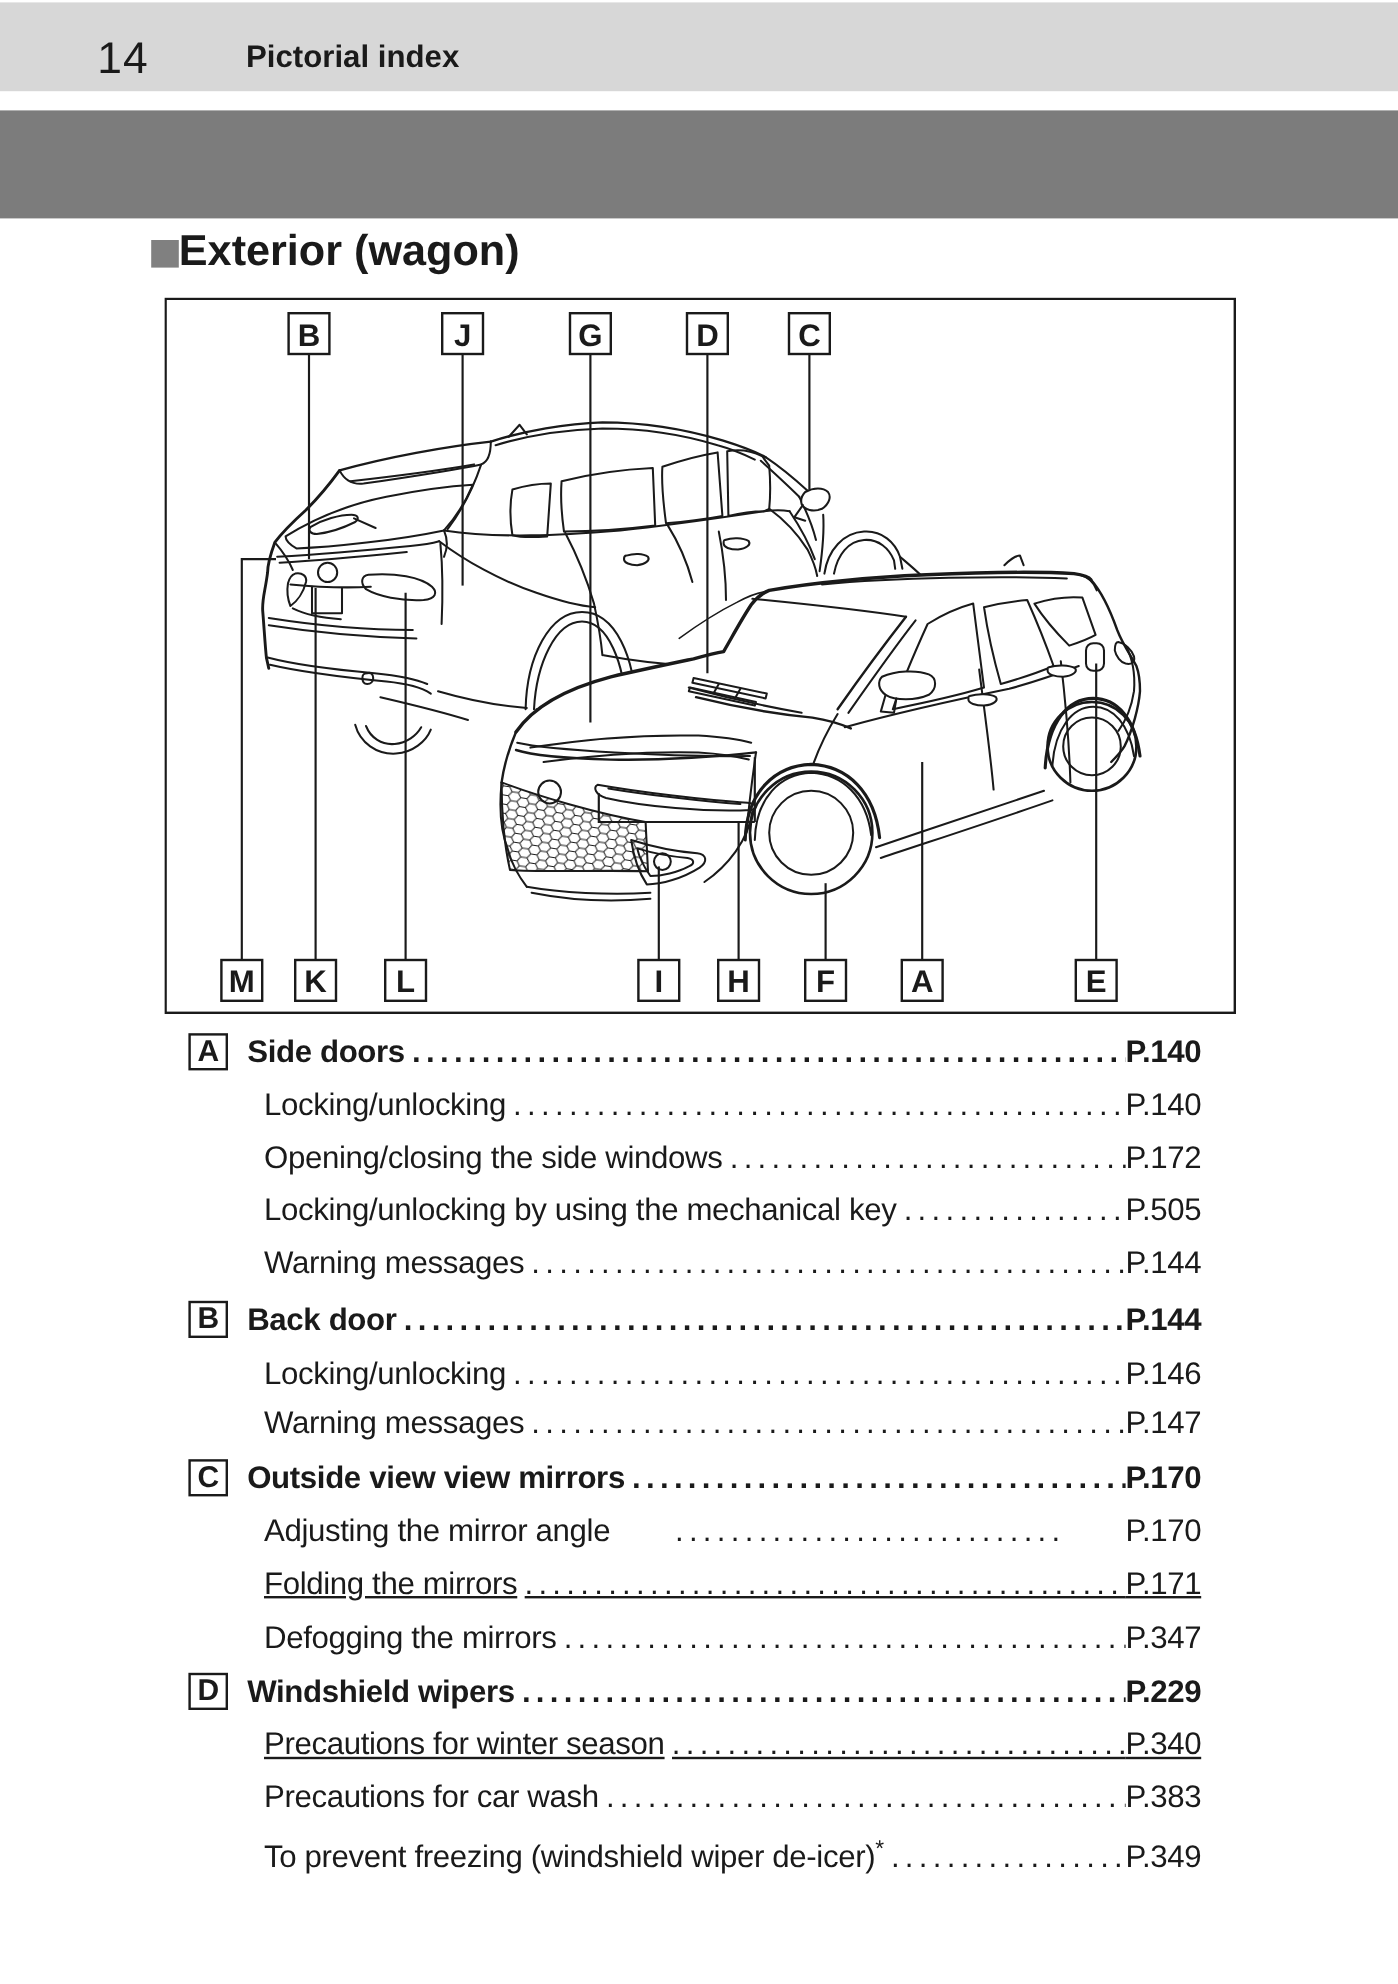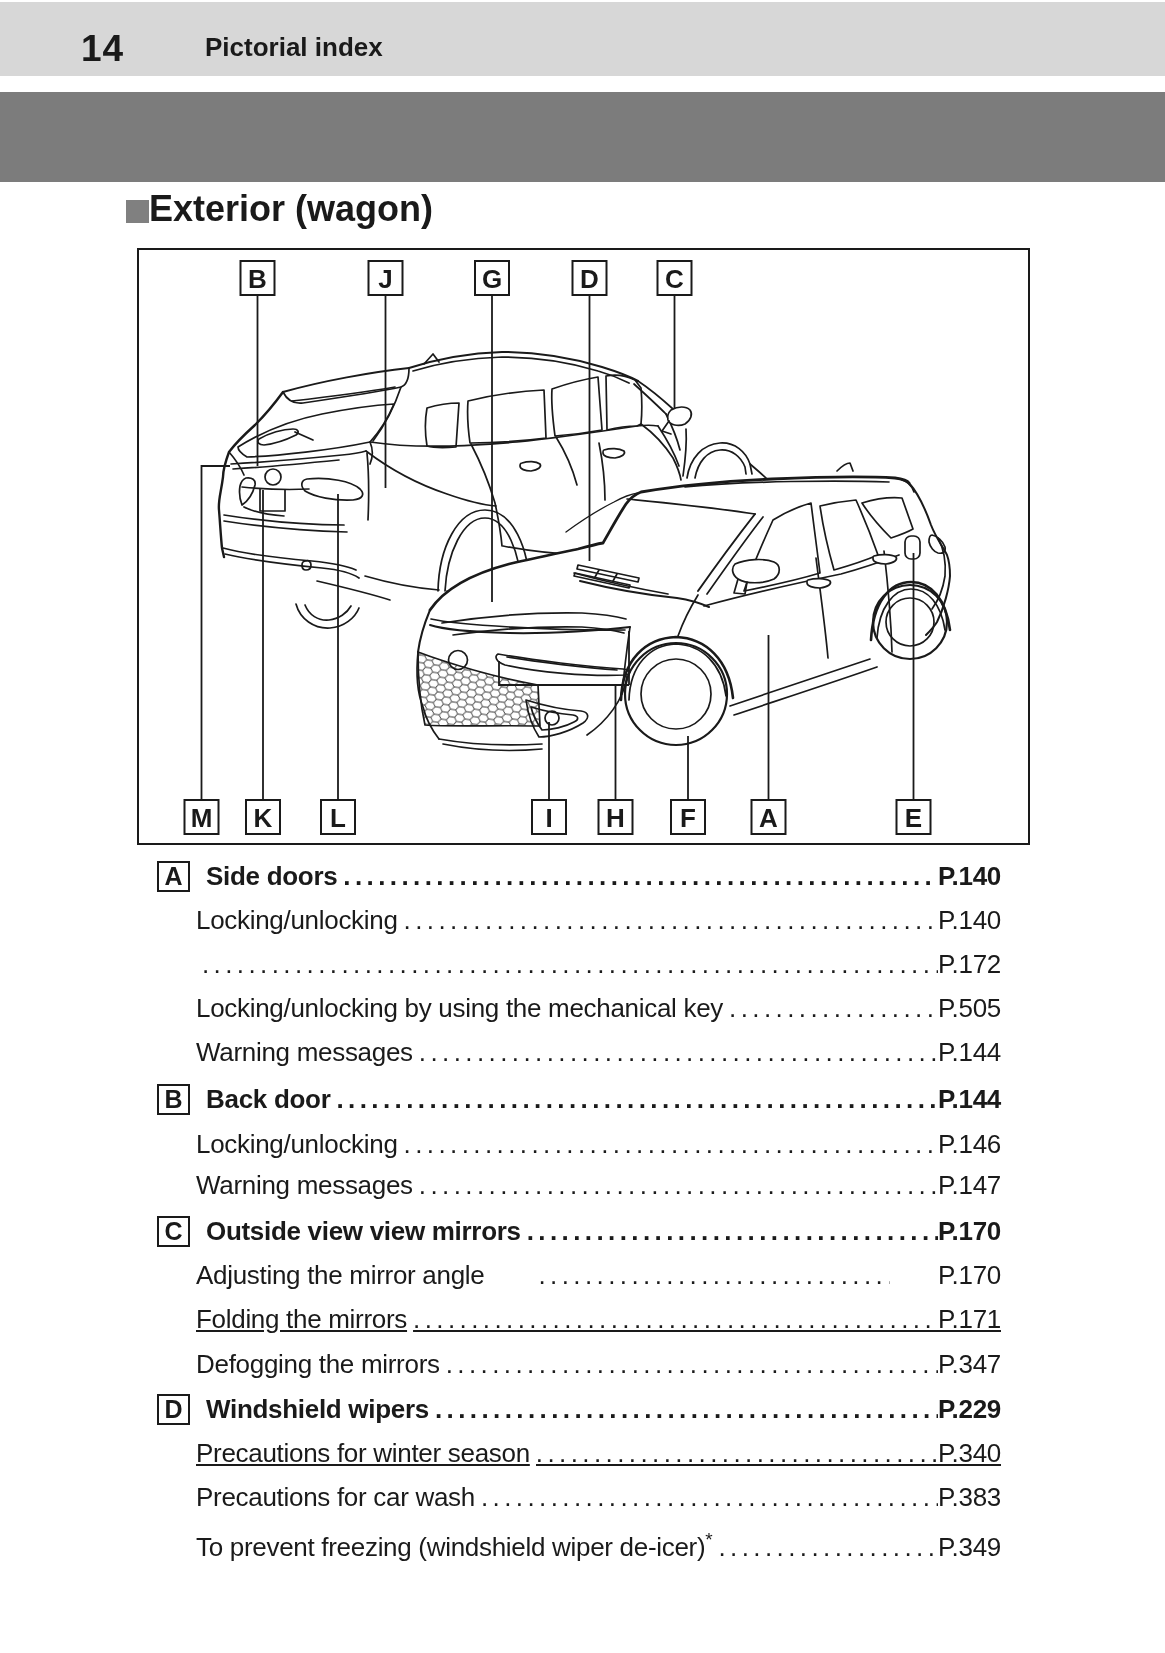--- a/index.html
+++ b/index.html
@@ -1,25 +1,25 @@
 <!DOCTYPE html>
 <html><head>
 <meta charset="utf-8">
 <style>
 html,body{margin:0;padding:0;}
 body{width:1165px;height:1653px;position:relative;background:#fff;
      font-family:"Liberation Sans",sans-serif;color:#1a1a1a;overflow:hidden;}
 .topbar{position:absolute;left:0;top:2px;width:1165px;height:74px;background:#d7d7d7;}
-.pagenum{position:absolute;left:81px;top:30px;font-size:37px;font-weight:bold;line-height:1;letter-spacing:1px;}
+.pagenum{position:absolute;left:81px;top:30px;font-size:37px;font-weight:normal;line-height:1;letter-spacing:1px;}
 .chap{position:absolute;left:205px;top:34px;font-size:26px;font-weight:bold;line-height:1;}
 .darkband{position:absolute;left:0;top:92px;width:1165px;height:90px;background:#7c7c7c;}
 .h2{position:absolute;left:126px;top:191px;font-size:36px;font-weight:bold;line-height:1;}
 .h2 .sq{display:inline-block;width:23px;height:23px;background:#808080;margin-right:0px;vertical-align:-2px;}
 .diagram{position:absolute;left:137px;top:248px;}
-.row{position:absolute;left:196px;right:164px;display:flex;align-items:baseline;font-size:26px;line-height:31px;white-space:nowrap;letter-spacing:-0.3px;}
+.row{position:absolute;left:220px;right:164px;display:flex;align-items:baseline;font-size:26px;line-height:31px;white-space:nowrap;letter-spacing:-0.3px;}
 .row.main{left:157px;font-weight:bold;}
 .lbox{flex:0 0 auto;width:29px;height:27px;border:2px solid #1a1a1a;text-align:center;font-size:25px;line-height:27px;font-weight:bold;margin-right:16px;align-self:center;}
 .ldr{flex:1 1 auto;overflow:hidden;letter-spacing:4.4px;margin:0 0 0 6px;text-align:right;}
 .pg{flex:0 0 auto;}
 </style>
 </head>
 <body>
 <div class="topbar"></div>
 <div class="pagenum">14</div>
 <div class="chap">Pictorial index</div>
@@ -251,20 +251,21 @@
     <span>Side doors </span>
     <span class="ldr">..........................................................................................................</span>
     <span class="pg">P.140</span>
   </div>
 <div class="row" style="top:905px;">
     <span>Locking/unlocking </span>
     <span class="ldr">..........................................................................................................</span>
     <span class="pg">P.140</span>
   </div>
 <div class="row" style="top:949px;">
+    <span>Opening/closing the side windows</span>
     <span class="ldr">..........................................................................................................</span>
     <span class="pg">P.172</span>
   </div>
 <div class="row" style="top:993px;">
     <span>Locking/unlocking by using the mechanical key </span>
     <span class="ldr">..........................................................................................................</span>
     <span class="pg">P.505</span>
   </div>
 <div class="row" style="top:1037px;">
     <span>Warning messages </span>

